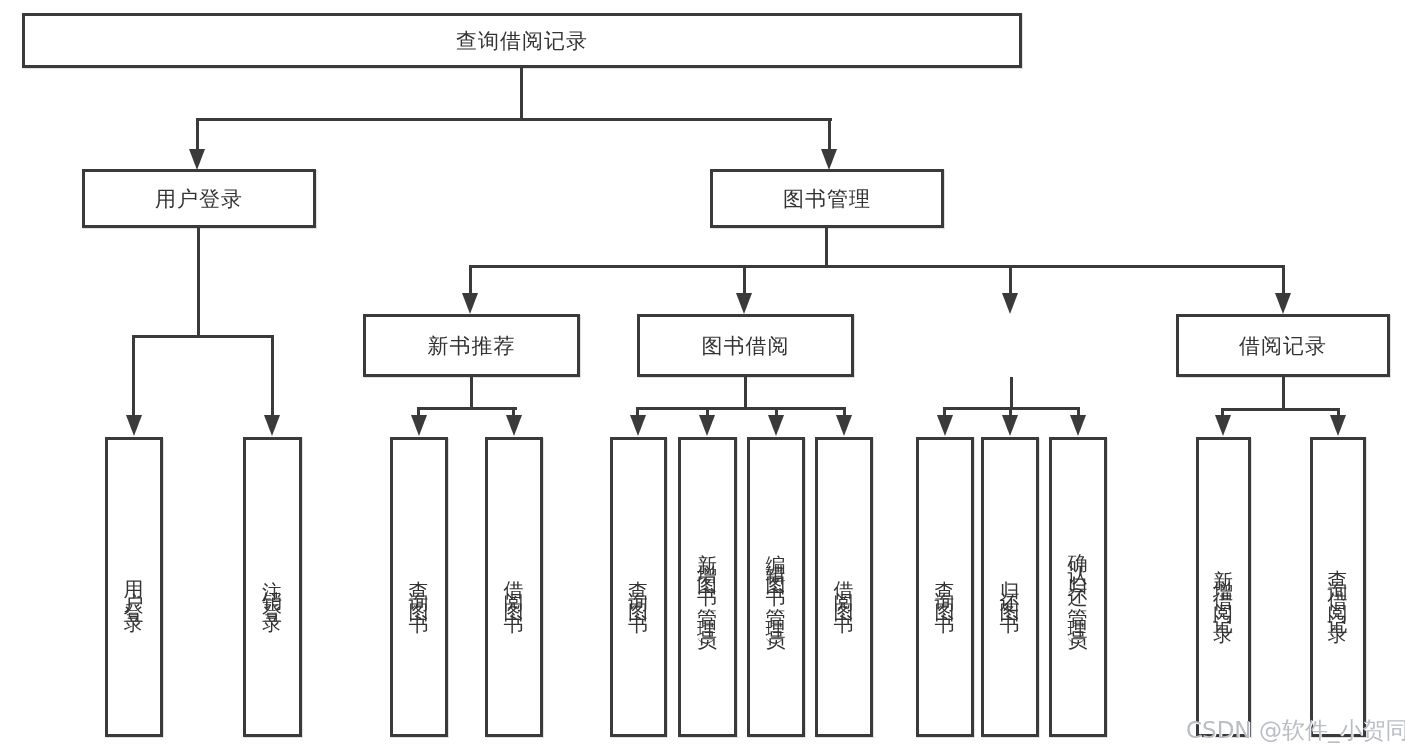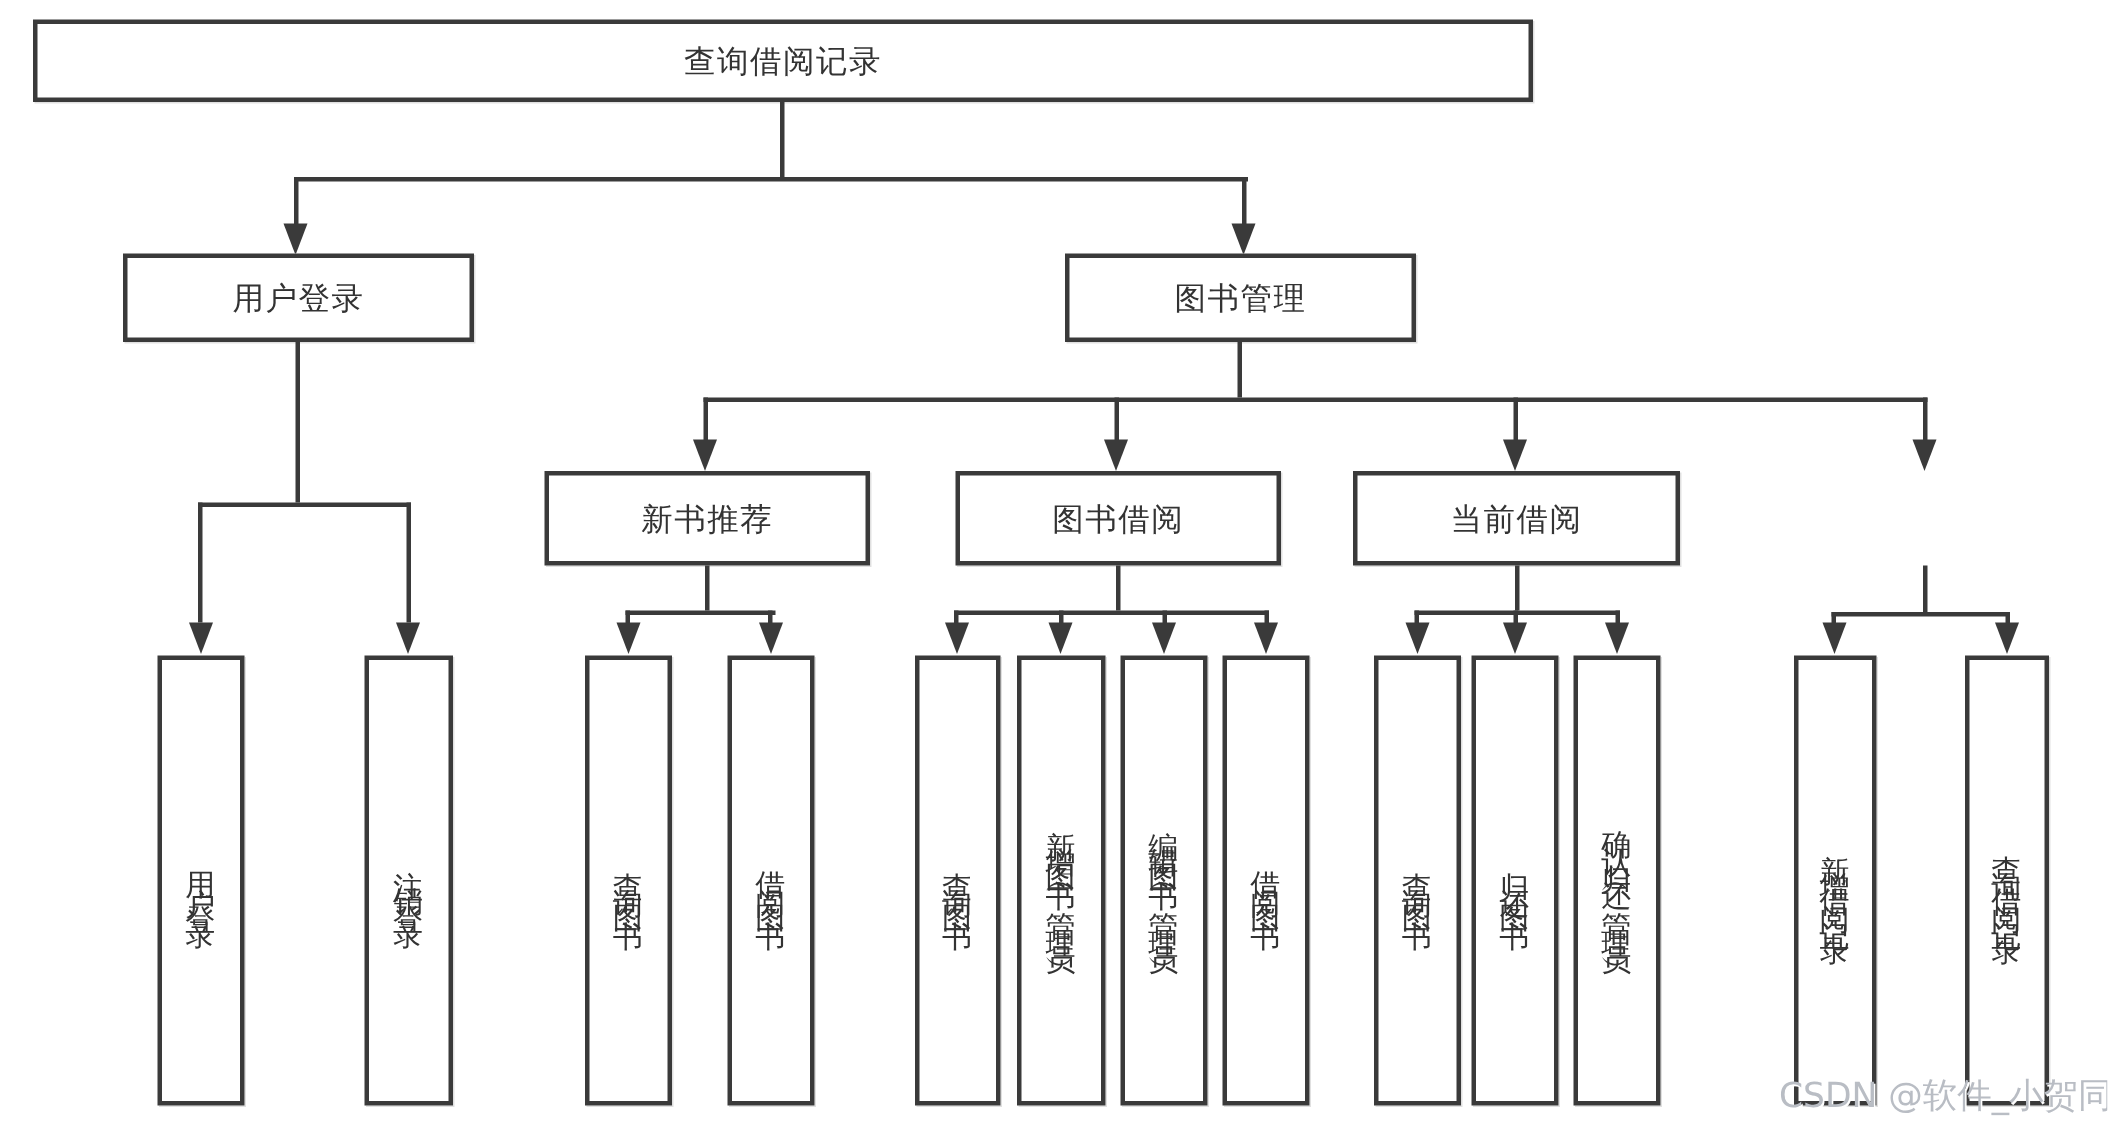--- a/index.html
+++ b/index.html
@@ -73,22 +73,22 @@
   <div class="arrow" style="left:1002px;top:293px;"></div>
   <div class="line" style="left:1282px;top:265px;width:3px;height:29px;"></div>
   <div class="arrow" style="left:1275px;top:293px;"></div>
 
   <div class="hbox" style="left:637px;top:314px;width:217px;height:63px;">
     <span>图书借阅</span>
   </div>
   <div class="hbox" style="left:363px;top:314px;width:217px;height:63px;">
     <span>新书推荐</span>
   </div>
-  <div class="hbox" style="left:902px;top:314px;width:218px;height:63px;">
-    <span>当前借阅</span>
+  <div class="hbox" style="left:1176px;top:314px;width:214px;height:63px;">
+    <span>借阅记录</span>
   </div>
 
   <div class="line" style="left:470px;top:377px;width:3px;height:30px;"></div>
   <div class="line" style="left:417px;top:407px;width:100px;height:3px;"></div>
   <div class="line" style="left:417px;top:407px;width:3px;height:9px;"></div>
   <div class="arrow" style="left:411px;top:415px;"></div>
   <div class="line" style="left:512px;top:407px;width:3px;height:9px;"></div>
   <div class="arrow" style="left:506px;top:415px;"></div>
 
   <div class="line" style="left:744px;top:377px;width:3px;height:30px;"></div>

